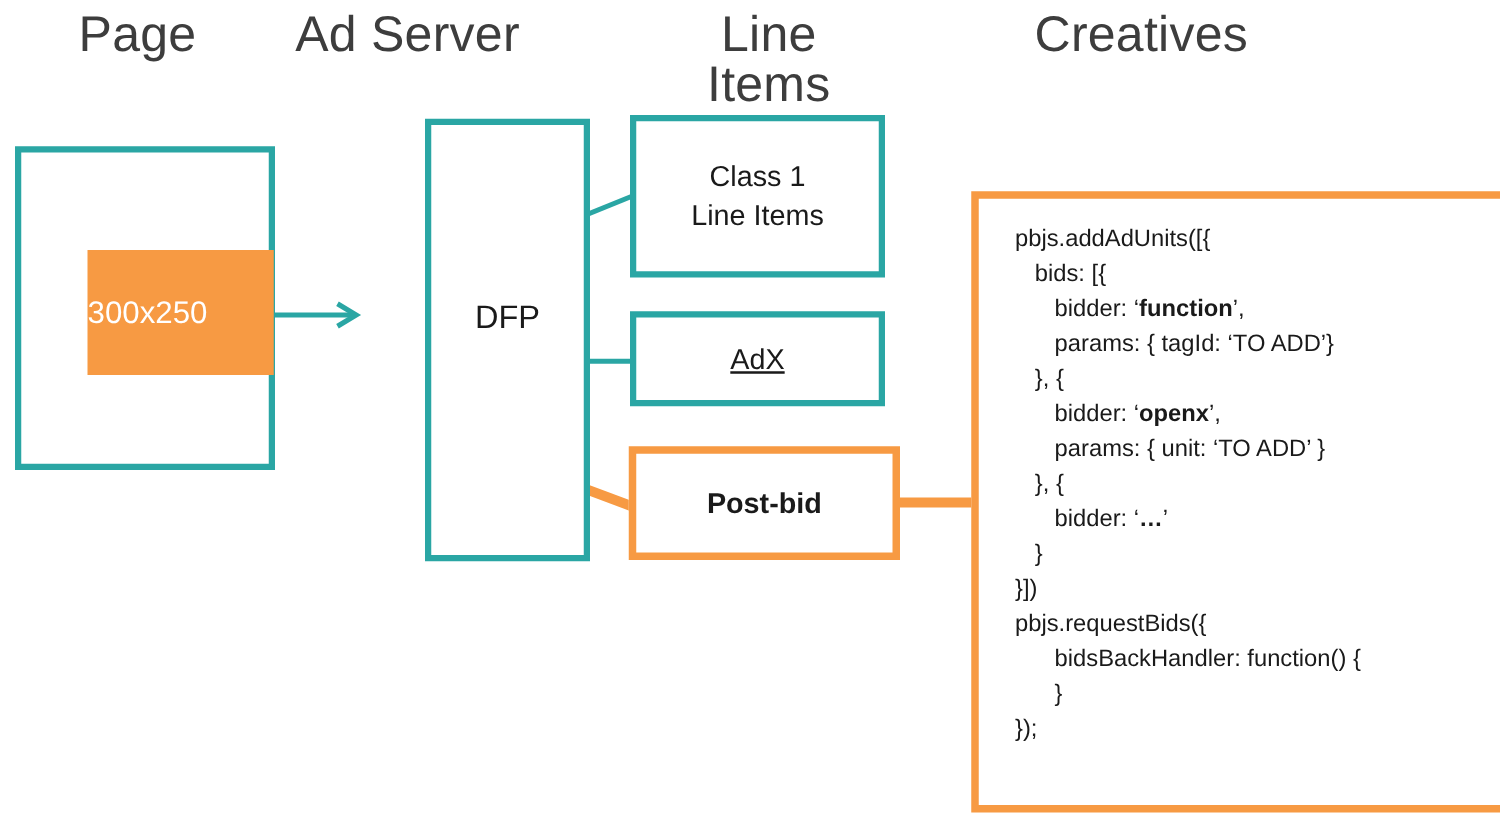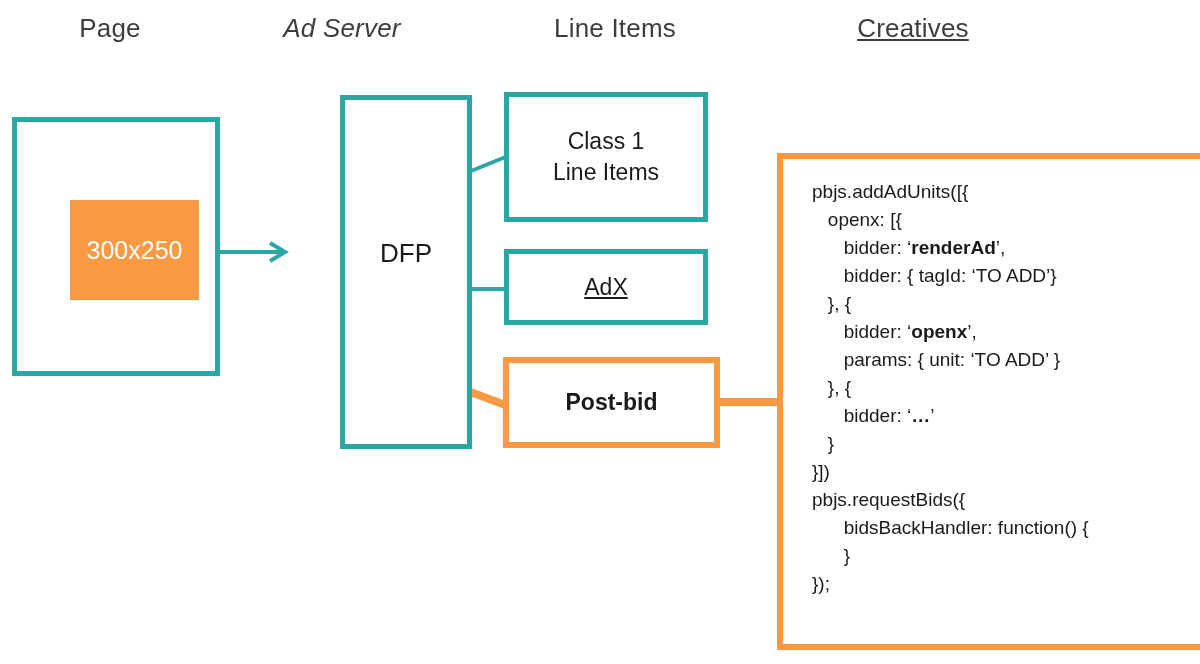--- a/index.html
+++ b/index.html
@@ -13,28 +13,28 @@
   }
 
   
   .col-header {
     position: absolute;
     top: 8px;
     height: 40px;
     line-height: 40px;
     width: 180px;
     text-align: center;
-    font-size: 26px;
+    font-size: 40px;
     color: var(--header-text, #3d3d3d);
     letter-spacing: 0.2px;
   }
   .col-header.page      { left: 20px; }
-  .col-header.ad-server { left: 252px; font-style: italic; }
+  .col-header.ad-server { left: 236px; }
   .col-header.line-items{ left: 525px; }
-  .col-header.creatives { left: 823px; text-decoration: underline; }
+  .col-header.creatives { left: 823px; }
 
   
   .connectors {
     position: absolute;
     left: 0; top: 0;
     width: 1200px; height: 664px;
     z-index: 0;
     pointer-events: none;
   }
   .stroke-teal   { stroke: var(--teal, #2aa6a4); fill: none; }
@@ -51,24 +51,24 @@
     justify-content: center;
     color: var(--box-text, #1a1a1a);
   }
   .box.teal-border   { border: 5px solid var(--teal, #2aa6a4); }
   .box.orange-border { border: 6px solid var(--orange, #f79a43); }
 
   .page-box { left: 12px; top: 117px; width: 208px; height: 259px; }
 
   .ad-slot {
     position: absolute;
-    left: 70px; top: 200px; width: 129px; height: 100px;
+    left: 70px; top: 200px; width: 149px; height: 100px;
     background: var(--orange, #f79a43);
     z-index: 1;
-    display: flex; align-items: center; justify-content: center;
+    display: flex; align-items: center; 
     color: #ffffff;
     font-size: 25px;
   }
 
   .dfp-box { left: 304px; top: 95px; width: 132px; height: 354px; margin-left: 36px; }
   .dfp-box .dfp-label {
     position: absolute;
     left: 0; top: 138px; width: 100%;
     text-align: center;
     font-size: 26px;
@@ -145,23 +145,23 @@
   <div class="box teal-border adx-box">
     <span>AdX</span>
   </div>
   <div class="box orange-border postbid-box">
     <span>Post-bid</span>
   </div>
 
   <div class="box orange-border creatives-box">
     <div class="code">
         <div class="code-line"><span>pbjs.addAdUnits([{</span></div>
-        <div class="code-line"><span>   openx: [{</span></div>
-        <div class="code-line"><span>      bidder: ‘</span><span class="b">renderAd</span><span>’,</span></div>
-        <div class="code-line"><span>      bidder: { tagId: ‘TO ADD’}</span></div>
+        <div class="code-line"><span>   bids: [{</span></div>
+        <div class="code-line"><span>      bidder: ‘</span><span class="b">function</span><span>’,</span></div>
+        <div class="code-line"><span>      params: { tagId: ‘TO ADD’}</span></div>
         <div class="code-line"><span>   }, {</span></div>
         <div class="code-line"><span>      bidder: ‘</span><span class="b">openx</span><span>’,</span></div>
         <div class="code-line"><span>      params: { unit: ‘TO ADD’ }</span></div>
         <div class="code-line"><span>   }, {</span></div>
         <div class="code-line"><span>      bidder: ‘</span><span class="b">…</span><span>’</span></div>
         <div class="code-line"><span>   }</span></div>
         <div class="code-line"><span>}])</span></div>
         <div class="code-line"><span>pbjs.requestBids({</span></div>
         <div class="code-line"><span>      bidsBackHandler: function() {</span></div>
         <div class="code-line"><span>      }</span></div>

